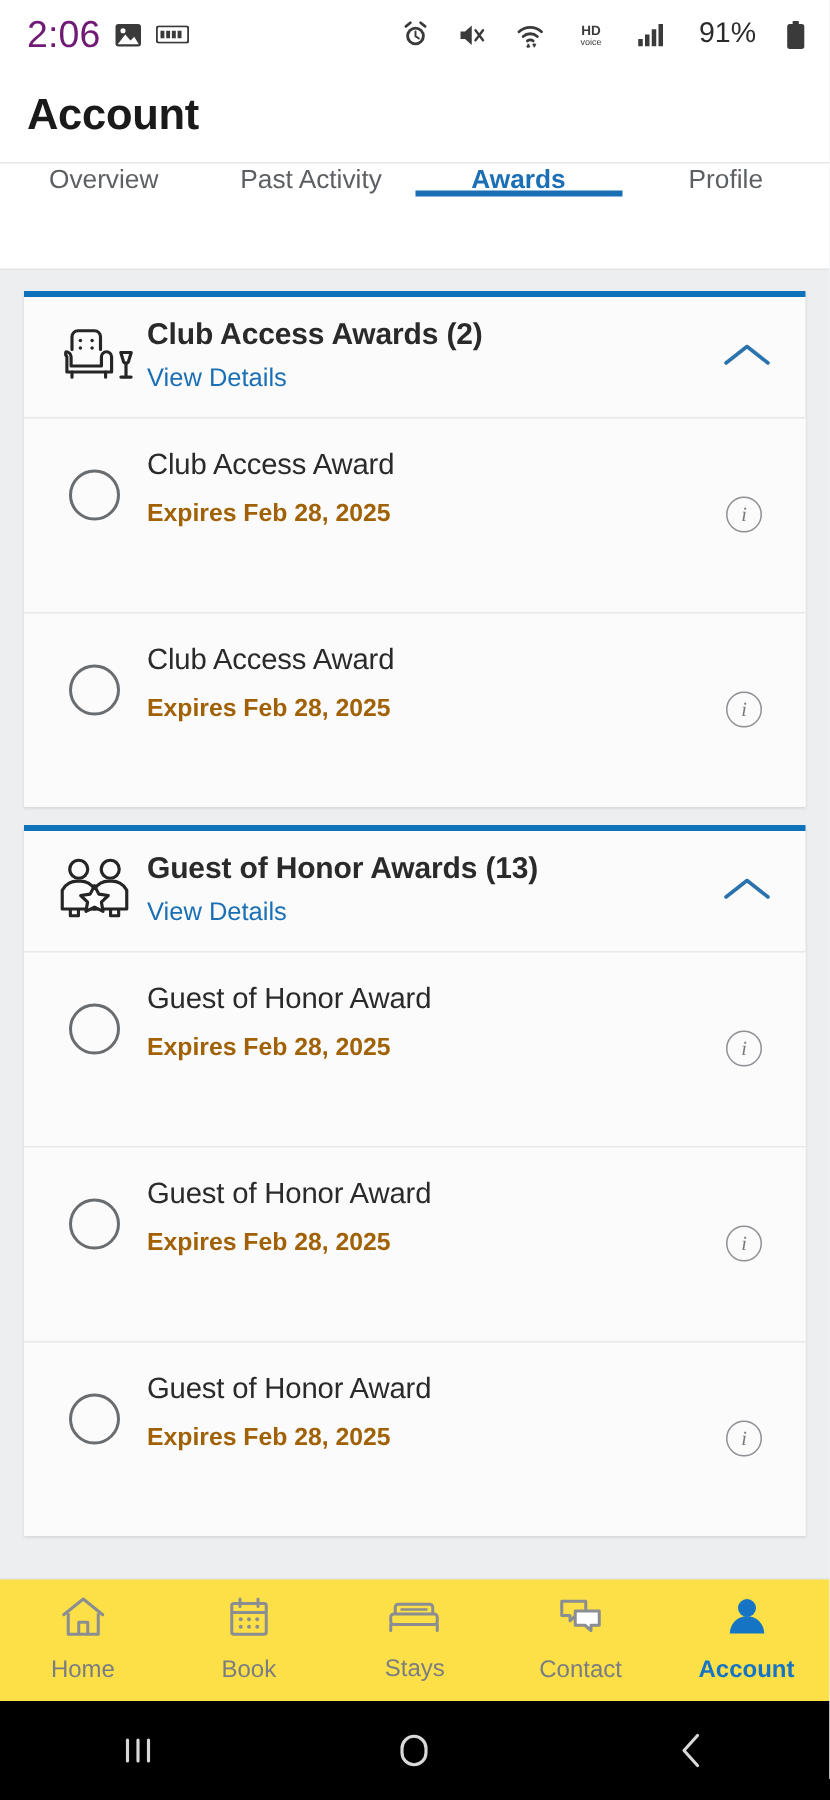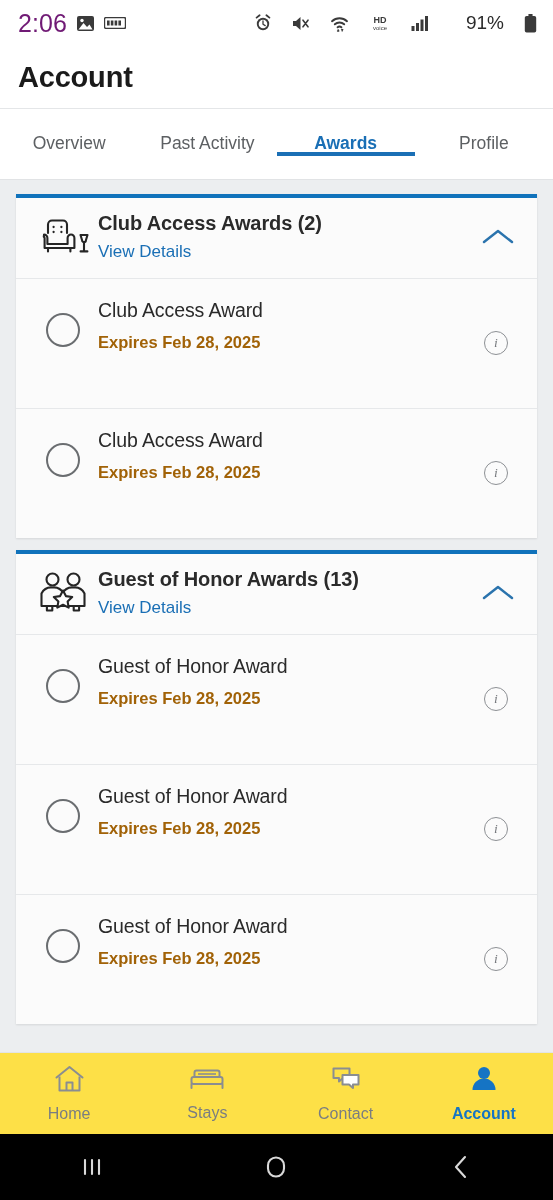--- a/index.html
+++ b/index.html
@@ -13,30 +13,30 @@
 
   
   .statusbar {
     height:46px; background:#ffffff; flex:0 0 46px;
     display:flex; align-items:center; justify-content:space-between;
     padding:0 16px 0 18px;
   }
   .sb-left { display:flex; align-items:center; gap:9px; }
   .sb-time { font-size:25px; color:#701a75; letter-spacing:.1px; }
   .sb-right { display:flex; align-items:center; gap:20px; }
-  .sb-pct { font-size:19px; color:#2b2b2b; margin-left:17px; }
+  .sb-pct { font-size:19px; color:#2b2b2b; margin-left:3px; }
   .ico { display:block; }
 
   
   .titlebar { background:#fff; flex:0 0 62px; display:flex; align-items:center; padding:0 18px; }
   .titlebar h1 { font-size:29px; font-weight:bold; color:#1a1a1a; letter-spacing:-.2px; }
 
   
   .tabs {
-    background:#fff; flex:0 0 72px; display:flex; align-items:center;
+    background:#fff; flex:0 0 72px; display:flex; align-items:flex-start;
     border-top:1px solid #e4e6e8; border-bottom:1px solid #e1e3e5;
   }
   .tab {
     flex:1; display:flex; align-items:center; justify-content:center; text-align:center;
     font-size:17.5px; color:#5d6063; line-height:1.22; position:relative; padding:0 2px;
   }
   .tab.active { color:#1a6fb5; font-weight:bold; }
   .tab.active::after {
     content:""; position:absolute; left:0; right:0; bottom:-1px; height:4px; background:#1a6fb5;
   }
@@ -285,20 +285,38 @@
         <svg width="31" height="28" viewBox="0 0 31 28">
             <path d="M2.5 12.5 L15.5 2 L28.5 12.5" stroke="#8a8d91" stroke-width="2" fill="none" stroke-linecap="round" stroke-linejoin="round"></path>
             <path d="M5.5 11.5 V25.5 H25.5 V11.5" stroke="#8a8d91" stroke-width="2" fill="none" stroke-linejoin="round"></path>
             <path d="M12.5 25.5 V17.5 H18.5 V25.5" stroke="#8a8d91" stroke-width="2" fill="none" stroke-linejoin="round"></path>
           </svg>
       </span>
       <span class="navlabel">Home</span>
     </div>
     <div class="navitem">
       <span>
+        <svg width="28" height="28" viewBox="0 0 28 28">
+            <rect x="2.5" y="5" width="23" height="20.5" rx="1.5" stroke="#8a8d91" stroke-width="2" fill="none"></rect>
+            <path d="M2.5 11 H25.5" stroke="#8a8d91" stroke-width="2"></path>
+            <path d="M8 2 V7 M20 2 V7" stroke="#8a8d91" stroke-width="2" stroke-linecap="round"></path>
+            <g fill="#8a8d91">
+              <circle cx="8.5" cy="15.5" r="1.3"></circle>
+              <circle cx="14" cy="15.5" r="1.3"></circle>
+              <circle cx="19.5" cy="15.5" r="1.3"></circle>
+              <circle cx="8.5" cy="20.5" r="1.3"></circle>
+              <circle cx="14" cy="20.5" r="1.3"></circle>
+              <circle cx="19.5" cy="20.5" r="1.3"></circle>
+            </g>
+          </svg>
+      </span>
+      <span class="navlabel">Book</span>
+    </div>
+    <div class="navitem">
+      <span>
         <svg width="34" height="26" viewBox="0 0 34 26">
             <path d="M4.5 11 V6.5 A2 2 0 0 1 6.5 4.5 H27.5 A2 2 0 0 1 29.5 6.5 V11" stroke="#8a8d91" stroke-width="2" fill="none" stroke-linejoin="round"></path>
             <rect x="1.5" y="11" width="31" height="7" rx="2" stroke="#8a8d91" stroke-width="2" fill="none"></rect>
             <path d="M1.5 18 V22 M32.5 18 V22" stroke="#8a8d91" stroke-width="2" stroke-linecap="round"></path>
             <path d="M8 8 H26" stroke="#8a8d91" stroke-width="1.6"></path>
           </svg>
       </span>
       <span class="navlabel">Stays</span>
     </div>
     <div class="navitem">

